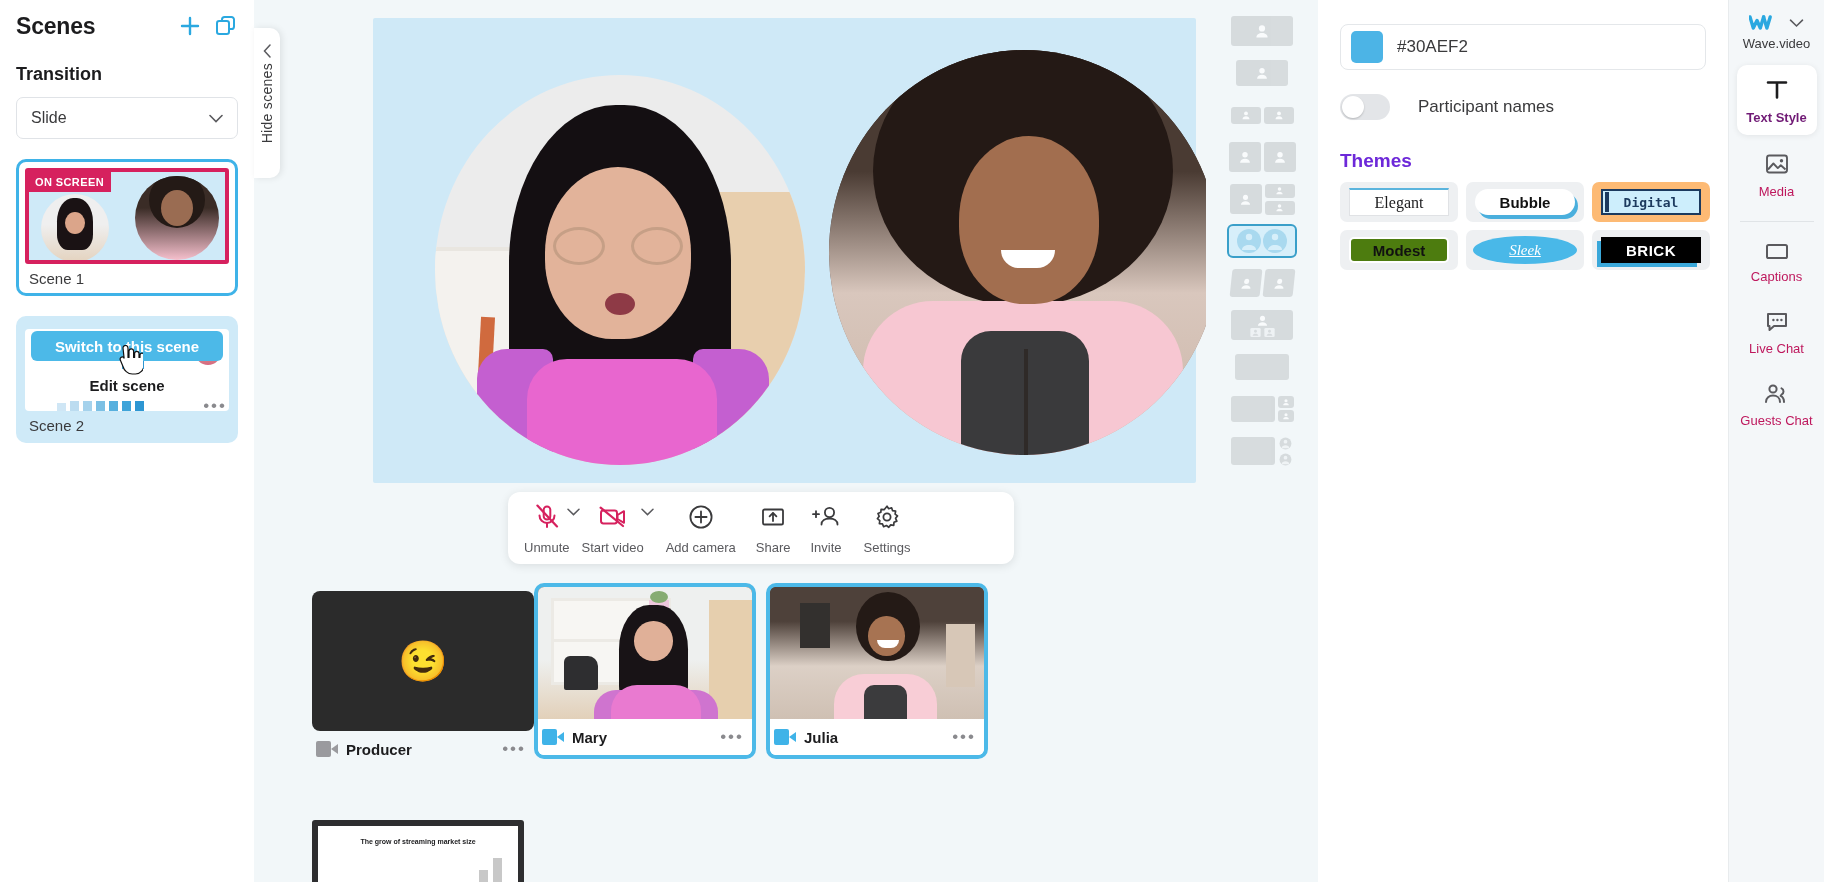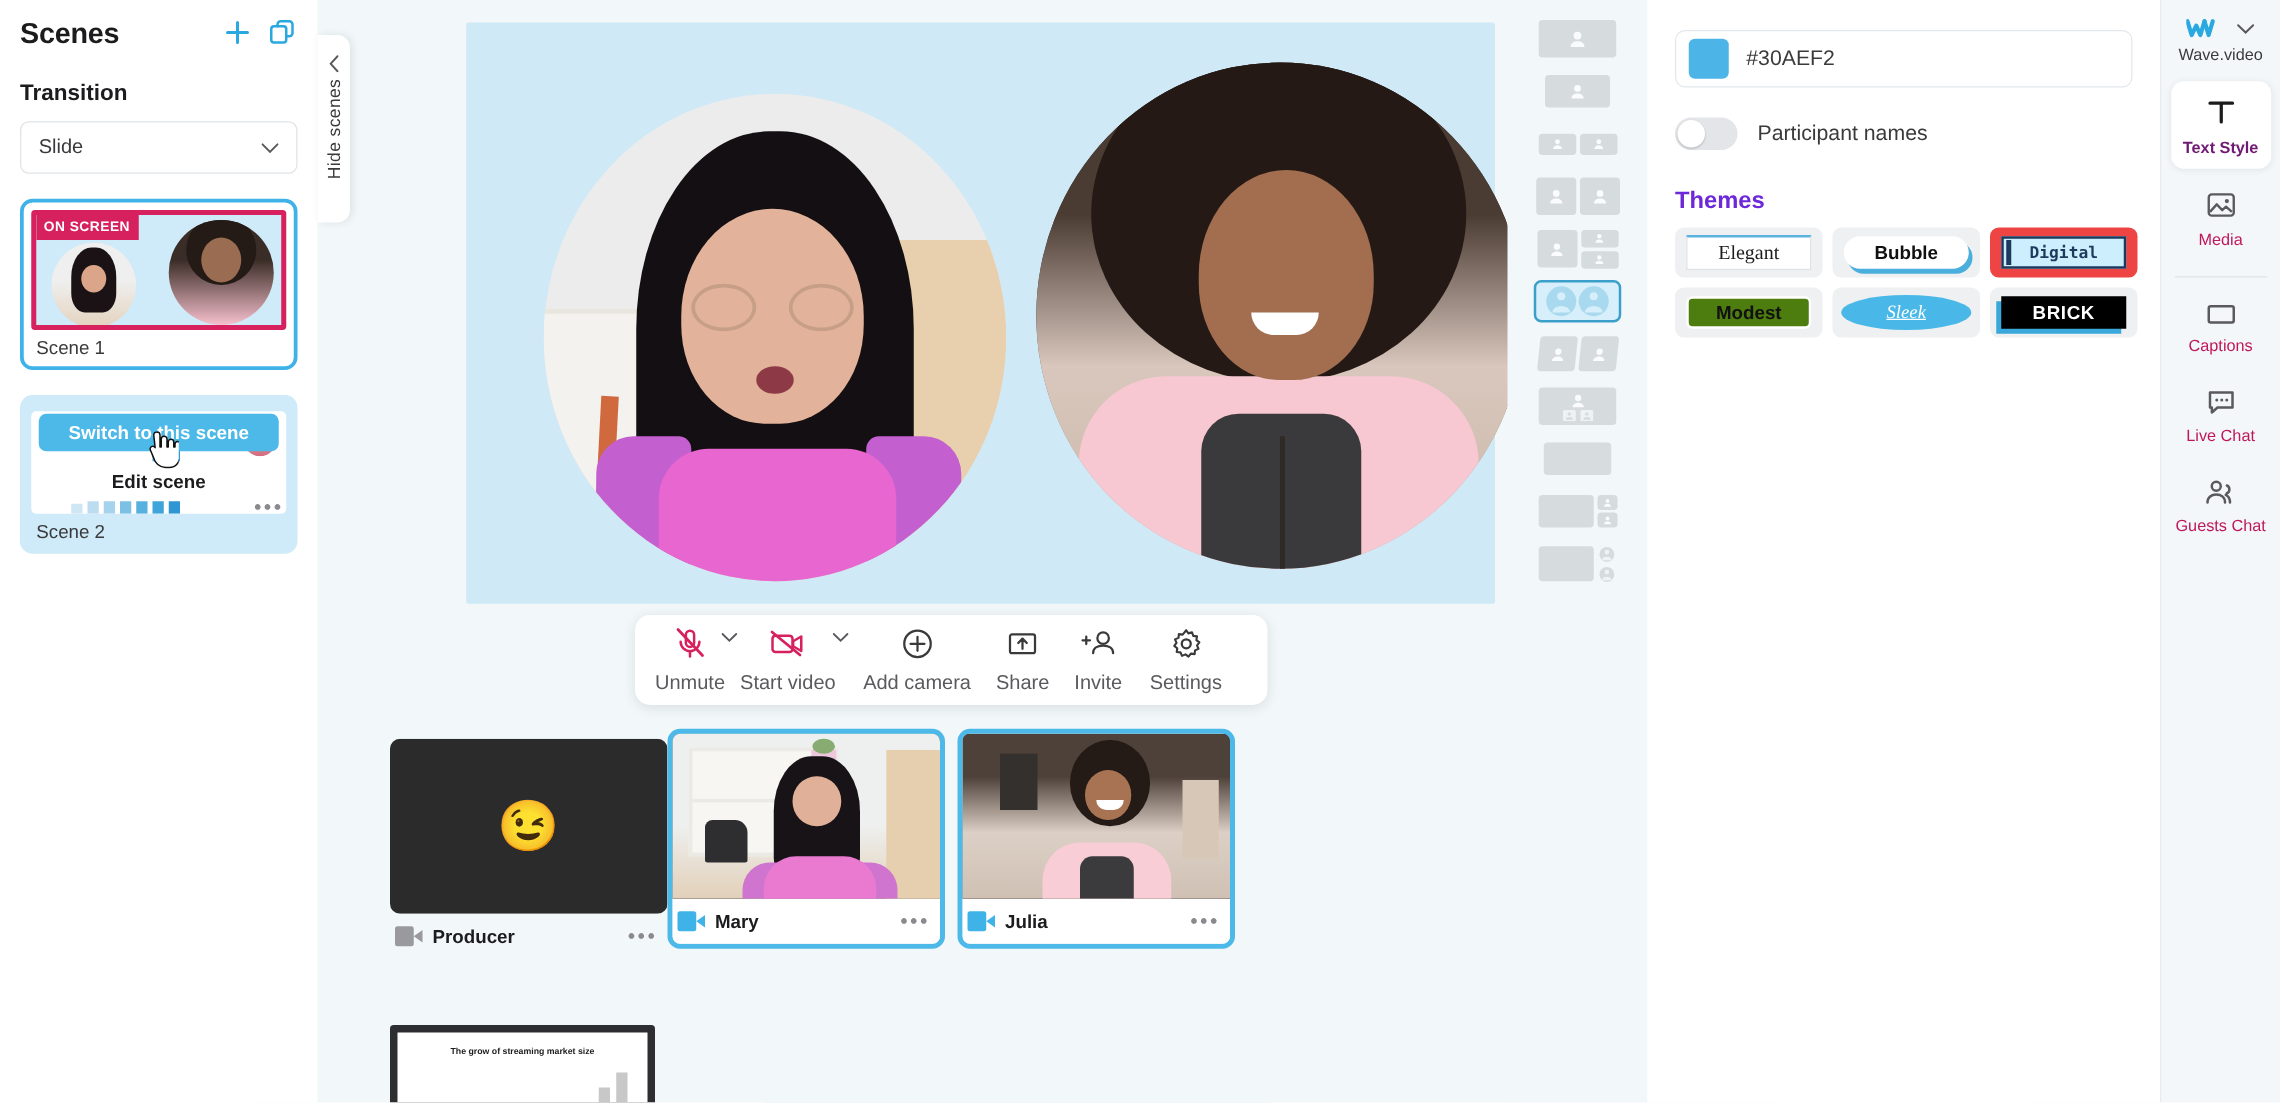--- a/index.html
+++ b/index.html
@@ -249,21 +249,21 @@
     width: 506px; height: 72px;
     background:#fff; border-radius: 12px;
     box-shadow: 0 2px 10px rgba(0,0,0,.10);
     display:flex; align-items:center; padding: 0 10px;
   }
   .tb-item {
     display:flex; flex-direction:column; align-items:center; justify-content:center;
     cursor:pointer; position:relative; padding: 0 6px;
   }
   .tb-icon { height:30px; display:flex; align-items:center; justify-content:center; }
-  .tb-label { font-size:16px; color:#5a5a5e; margin-top:8px; white-space:nowrap; }
+  .tb-label { font-size:13px; color:#5a5a5e; margin-top:8px; white-space:nowrap; }
   .tb-caret { position:absolute; right:-4px; top:6px; cursor:pointer; }
 
   
   .strip { position:absolute; left: 0; top: 600px; width: 100%; }
   .pcard {
     position:absolute; width: 222px;
   }
   .pcard-inner {
     border-radius: 8px; overflow:hidden;
   }
@@ -346,32 +346,32 @@
   }
   .sec-title { font-size:19px; font-weight:bold; color:#1c1c1e; }
   .color-row {
     margin-top: 12px; height: 46px;
     border: 1px solid #e4e7ea; border-radius: 8px;
     display:flex; align-items:center; padding: 0 10px; gap: 14px;
     cursor:pointer;
   }
   .swatch { width: 32px; height: 32px; border-radius: 5px; }
   .color-hex { font-size: 17px; color:#3a3a3c; }
-  .toggle-row { display:flex; align-items:center; gap: 16px; margin-top: 24px; }
+  .toggle-row { display:flex; align-items:center; gap: 28px; margin-top: 24px; }
   .toggle { width: 50px; height: 26px; border-radius: 13px; background:#e3e5e8; position:relative; cursor:pointer; flex:0 0 50px;}
   .toggle::after { content:""; position:absolute; left:2px; top:2px; width:22px; height:22px; border-radius:50%; background:#fff; box-shadow:0 1px 2px rgba(0,0,0,.2);}
   .toggle-label { font-size:17px; color:#3a3a3c; }
   .themes-title { margin-top: 30px; font-size:19px; font-weight:bold; color:#6d28d9; }
   .themes-grid { margin-top: 10px; display:grid; grid-template-columns: repeat(3, 118px); gap: 8px; }
   .theme {
     height: 40px; border-radius: 7px; background:#eef0f2;
     display:flex; align-items:center; justify-content:center; cursor:pointer;
     position:relative; overflow:hidden;
   }
-  .theme.sel { background:#ef4444;justify-content:center; }
+  .theme.sel { background:#fdba74;justify-content:center; }
   .t-elegant { width: 100px; height: 28px; background:#fff; border:1px solid #e0e2e5; border-top:2px solid #5ab4dd;
       display:flex;align-items:center;justify-content:center; font-family:"Liberation Serif", serif; font-size:16px; color:#1c1c1e;}
   .t-bubble { width: 100px; height: 26px; background:#fff; border-radius:14px; box-shadow: 3px 4px 0 #4aafdd;
       display:flex;align-items:center;justify-content:center; font-size:15px; font-weight:bold; color:#111; }
   .t-digital { width: 100px; height: 26px; background:#cdeefc; border:2px solid #1c3a5e; position:relative;
       display:flex;align-items:center;justify-content:center; font-family:"DejaVu Sans Mono", monospace; font-size:13px; font-weight:bold; color:#1c3a5e; }
   .t-digital::before{content:"";position:absolute;left:2px;top:1px;bottom:1px;width:4px;background:#1c3a5e;}
   .t-modest { width: 100px; height: 26px; background:#4d7c0f; border:2px solid #fff; border-radius:5px;
       display:flex;align-items:center;justify-content:center; font-size:15px; font-weight:bold; color:#111; }
   .t-sleek { width: 104px; height: 28px; background:#49b8e8; border-radius:50%;

